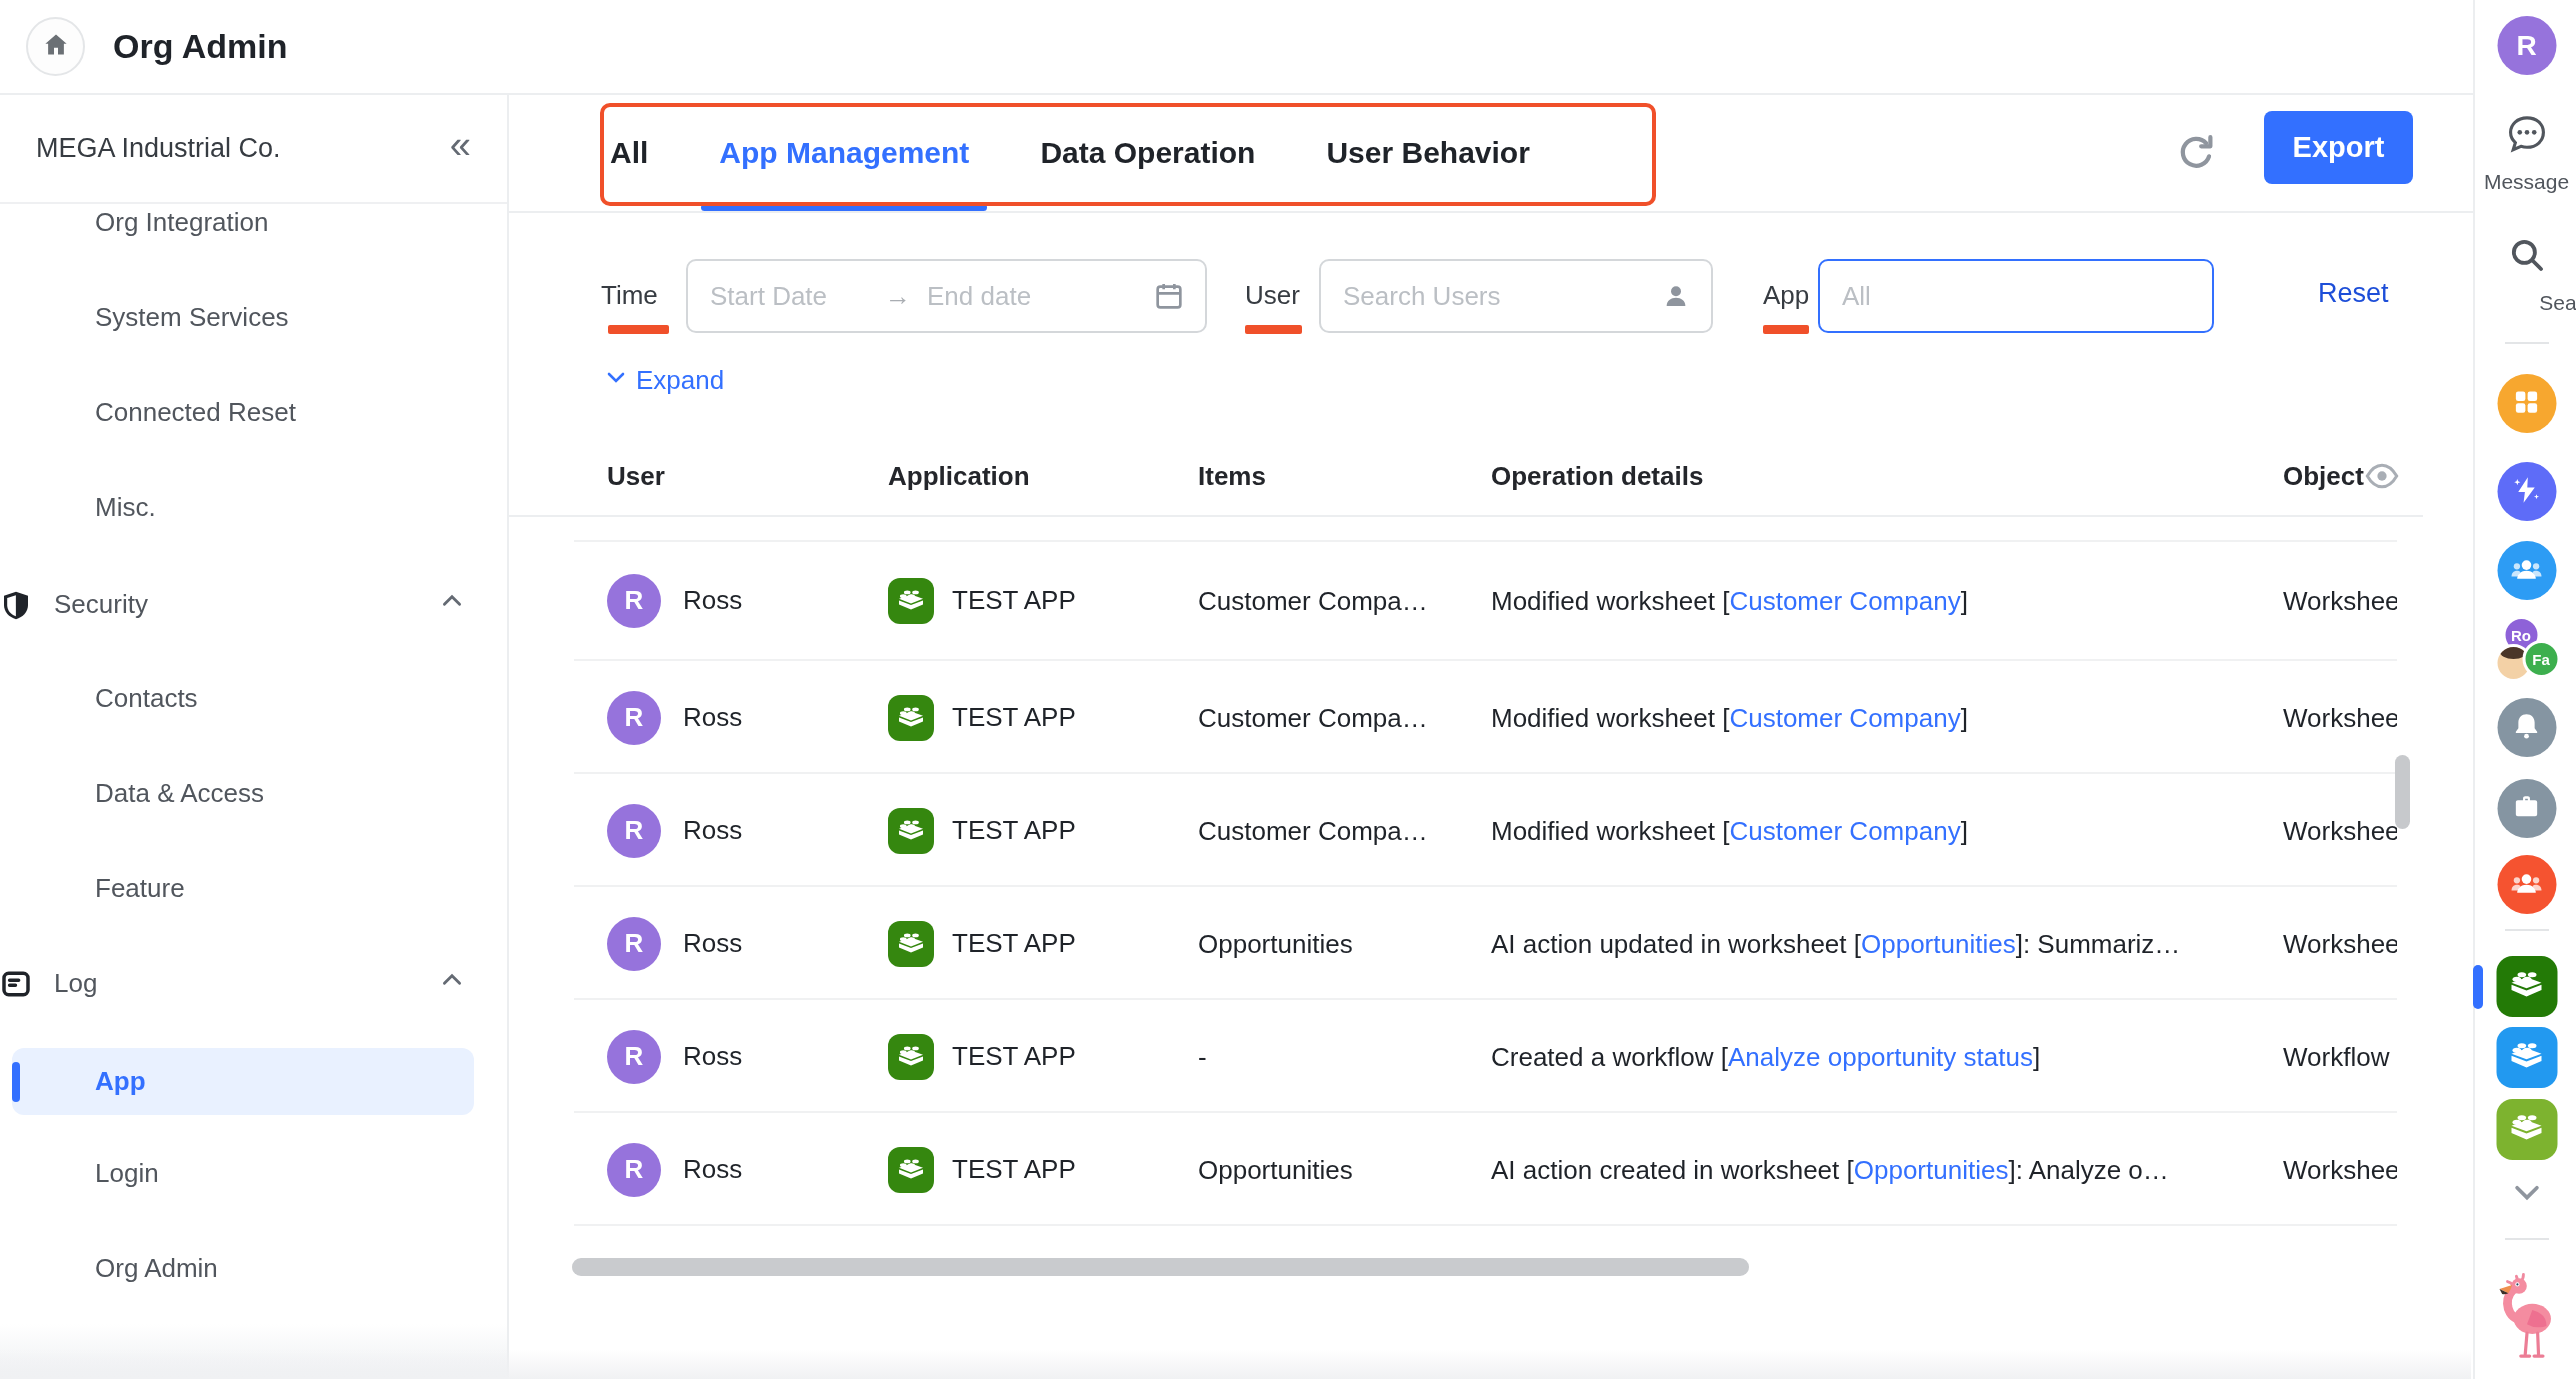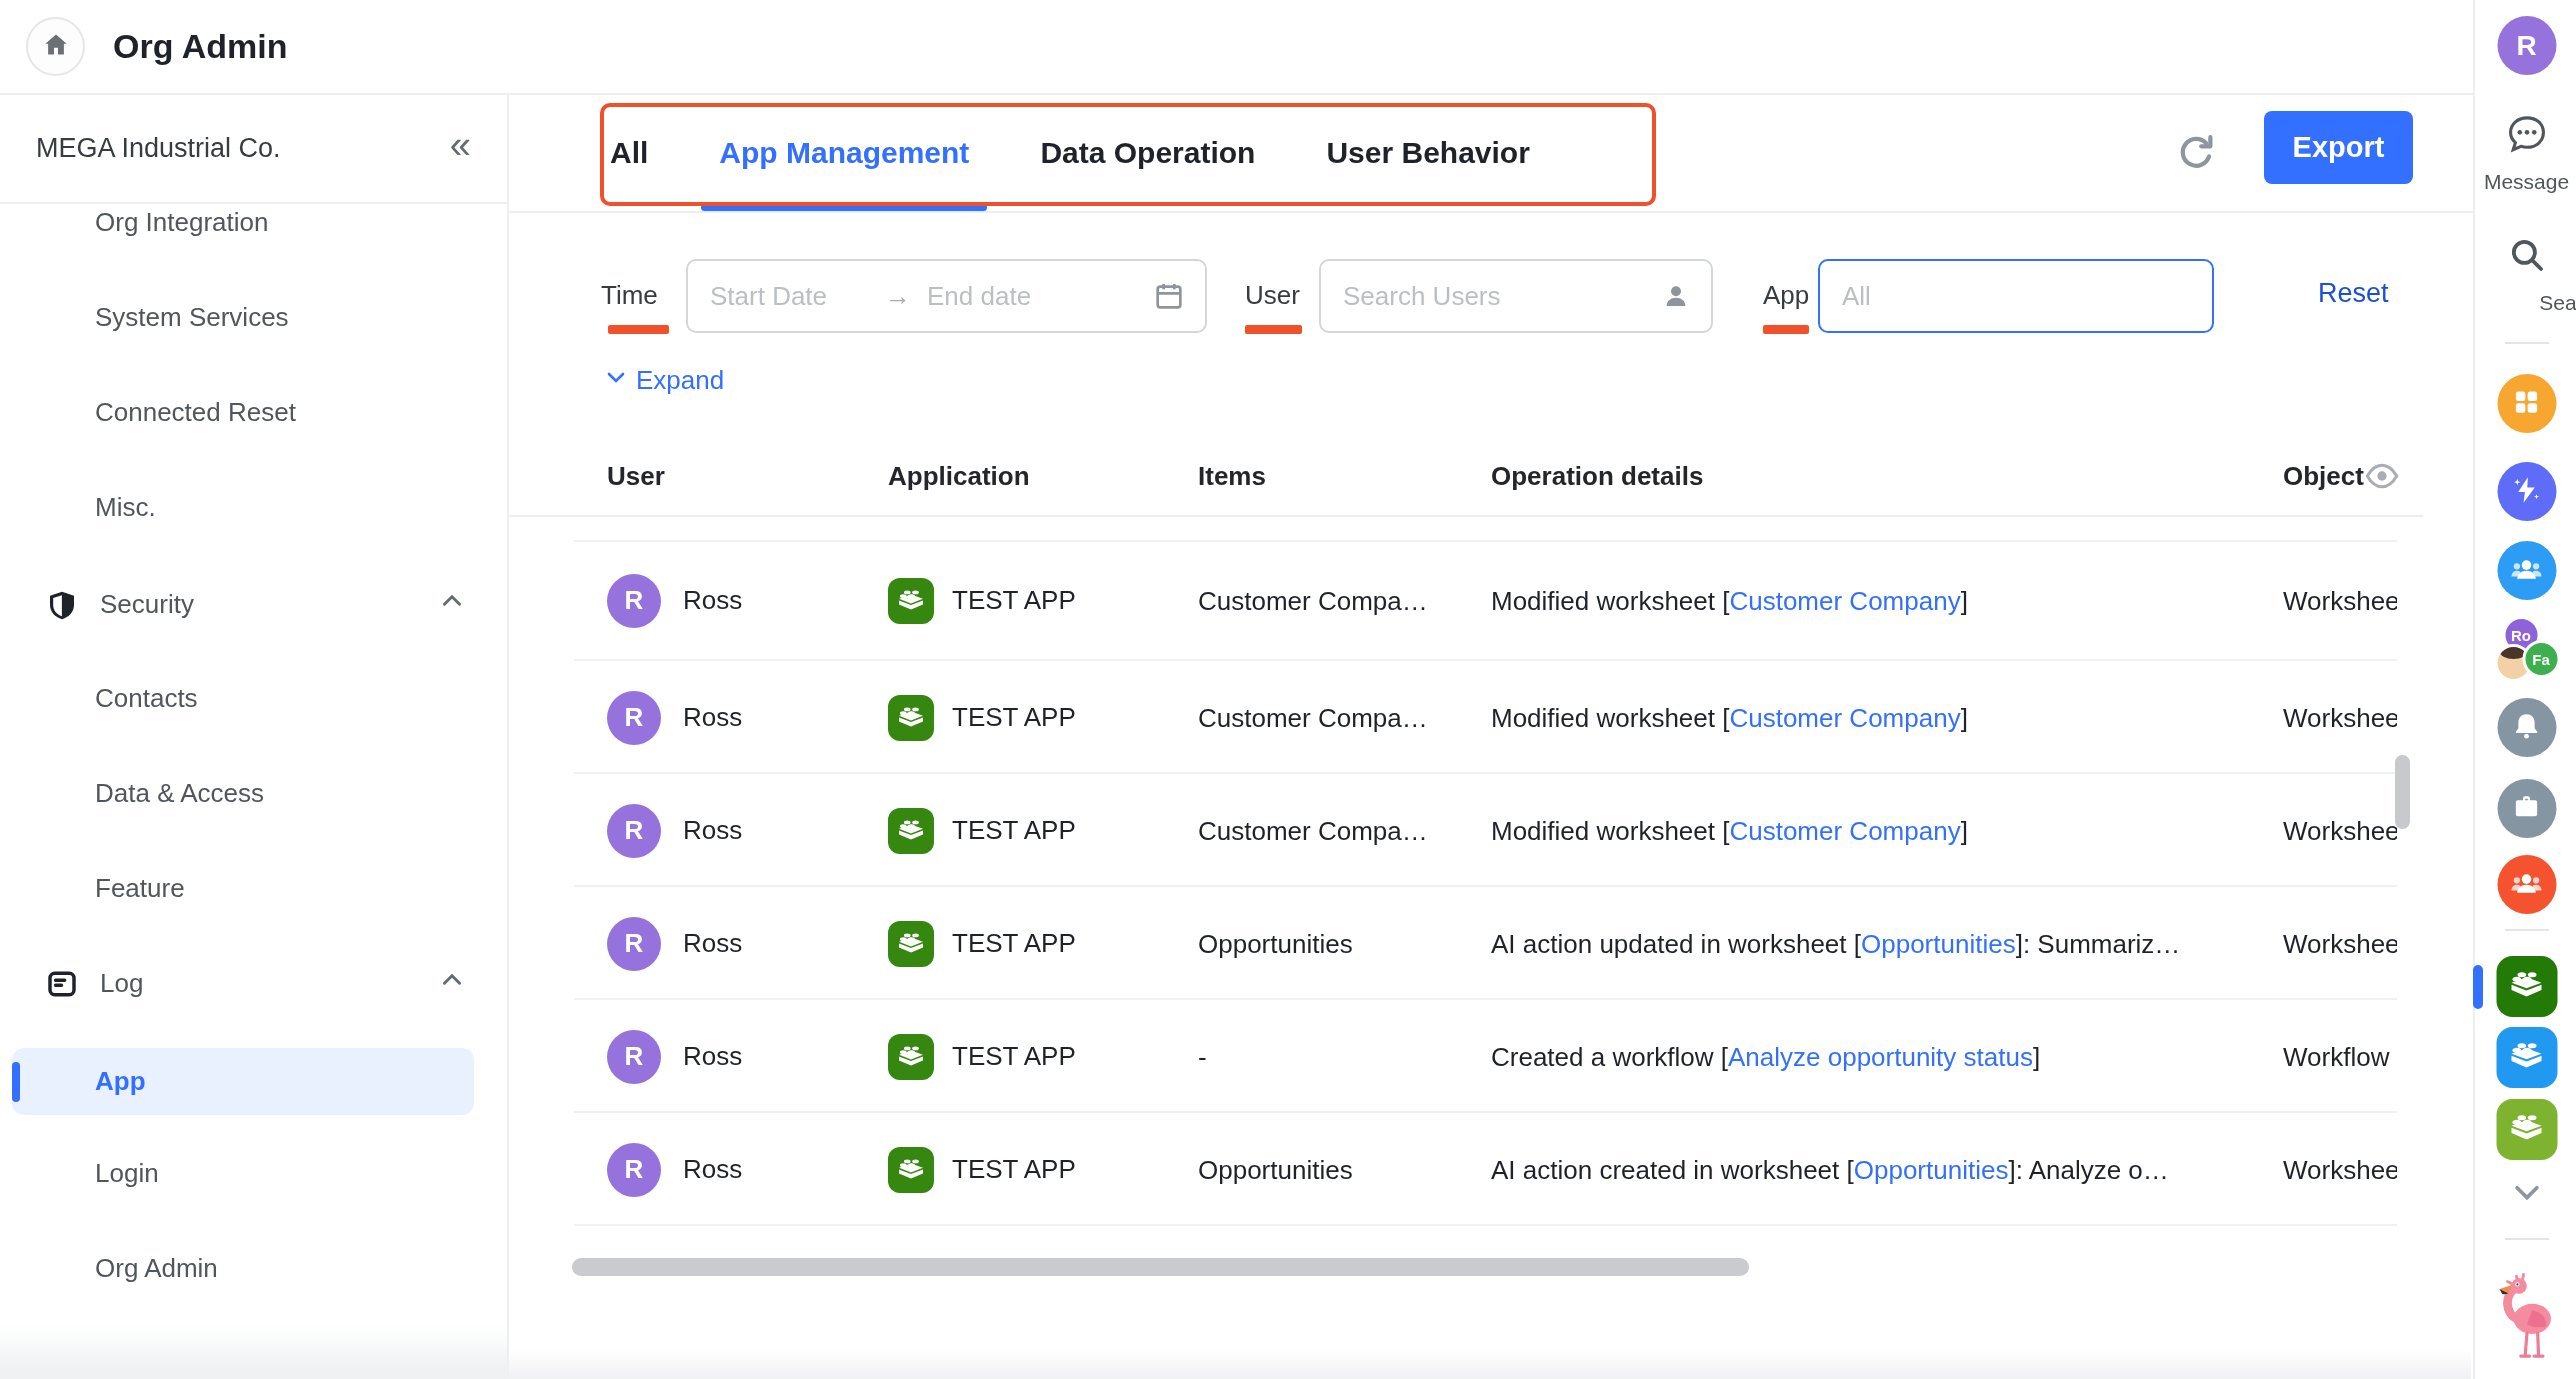--- a/index.html
+++ b/index.html
@@ -16,21 +16,21 @@
   
   .left-sidebar{position:absolute;left:0;top:94px;width:507px;height:1285px;background:#fff;
                 border-right:2px solid #eceef0;}
   .side-org{position:absolute;left:0;top:0;width:100%;height:110px;border-bottom:2px solid #eff0f2;
             display:flex;align-items:center;justify-content:space-between;padding:0 36px;box-sizing:border-box;}
   .org-name{font-size:27px;color:#373c42;}
   .collapse{font-size:38px;color:#646a73;line-height:1;cursor:pointer;padding-bottom:6px;}
   .side-item{position:absolute;left:0;width:100%;height:67px;display:flex;align-items:center;
              font-size:26px;color:#51565d;cursor:pointer;box-sizing:border-box;}
   .side-item.sub{padding-left:95px;}
-  .side-item.group{padding-left:46px;}
+  .side-item.group{}
   .group .gicon{width:34px;height:34px;margin-right:20px;display:flex;align-items:center;}
   .group .chev{position:absolute;right:42px;}
   .side-active-box{position:absolute;left:12px;top:954px;width:462px;height:67px;background:#e9f1ff;border-radius:12px;}
   .side-active-bar{position:absolute;left:12px;top:968px;width:8px;height:40px;border-radius:4px;background:#3370ff;}
   .side-item.active{color:#3370ff;font-weight:700;}
   .side-fade{position:absolute;left:0;bottom:0;width:100%;height:55px;
              background:linear-gradient(180deg,rgba(240,241,243,0),#eef0f2);}
 
   
   .main{position:absolute;left:509px;top:94px;width:1964px;height:1285px;background:#fff;}

